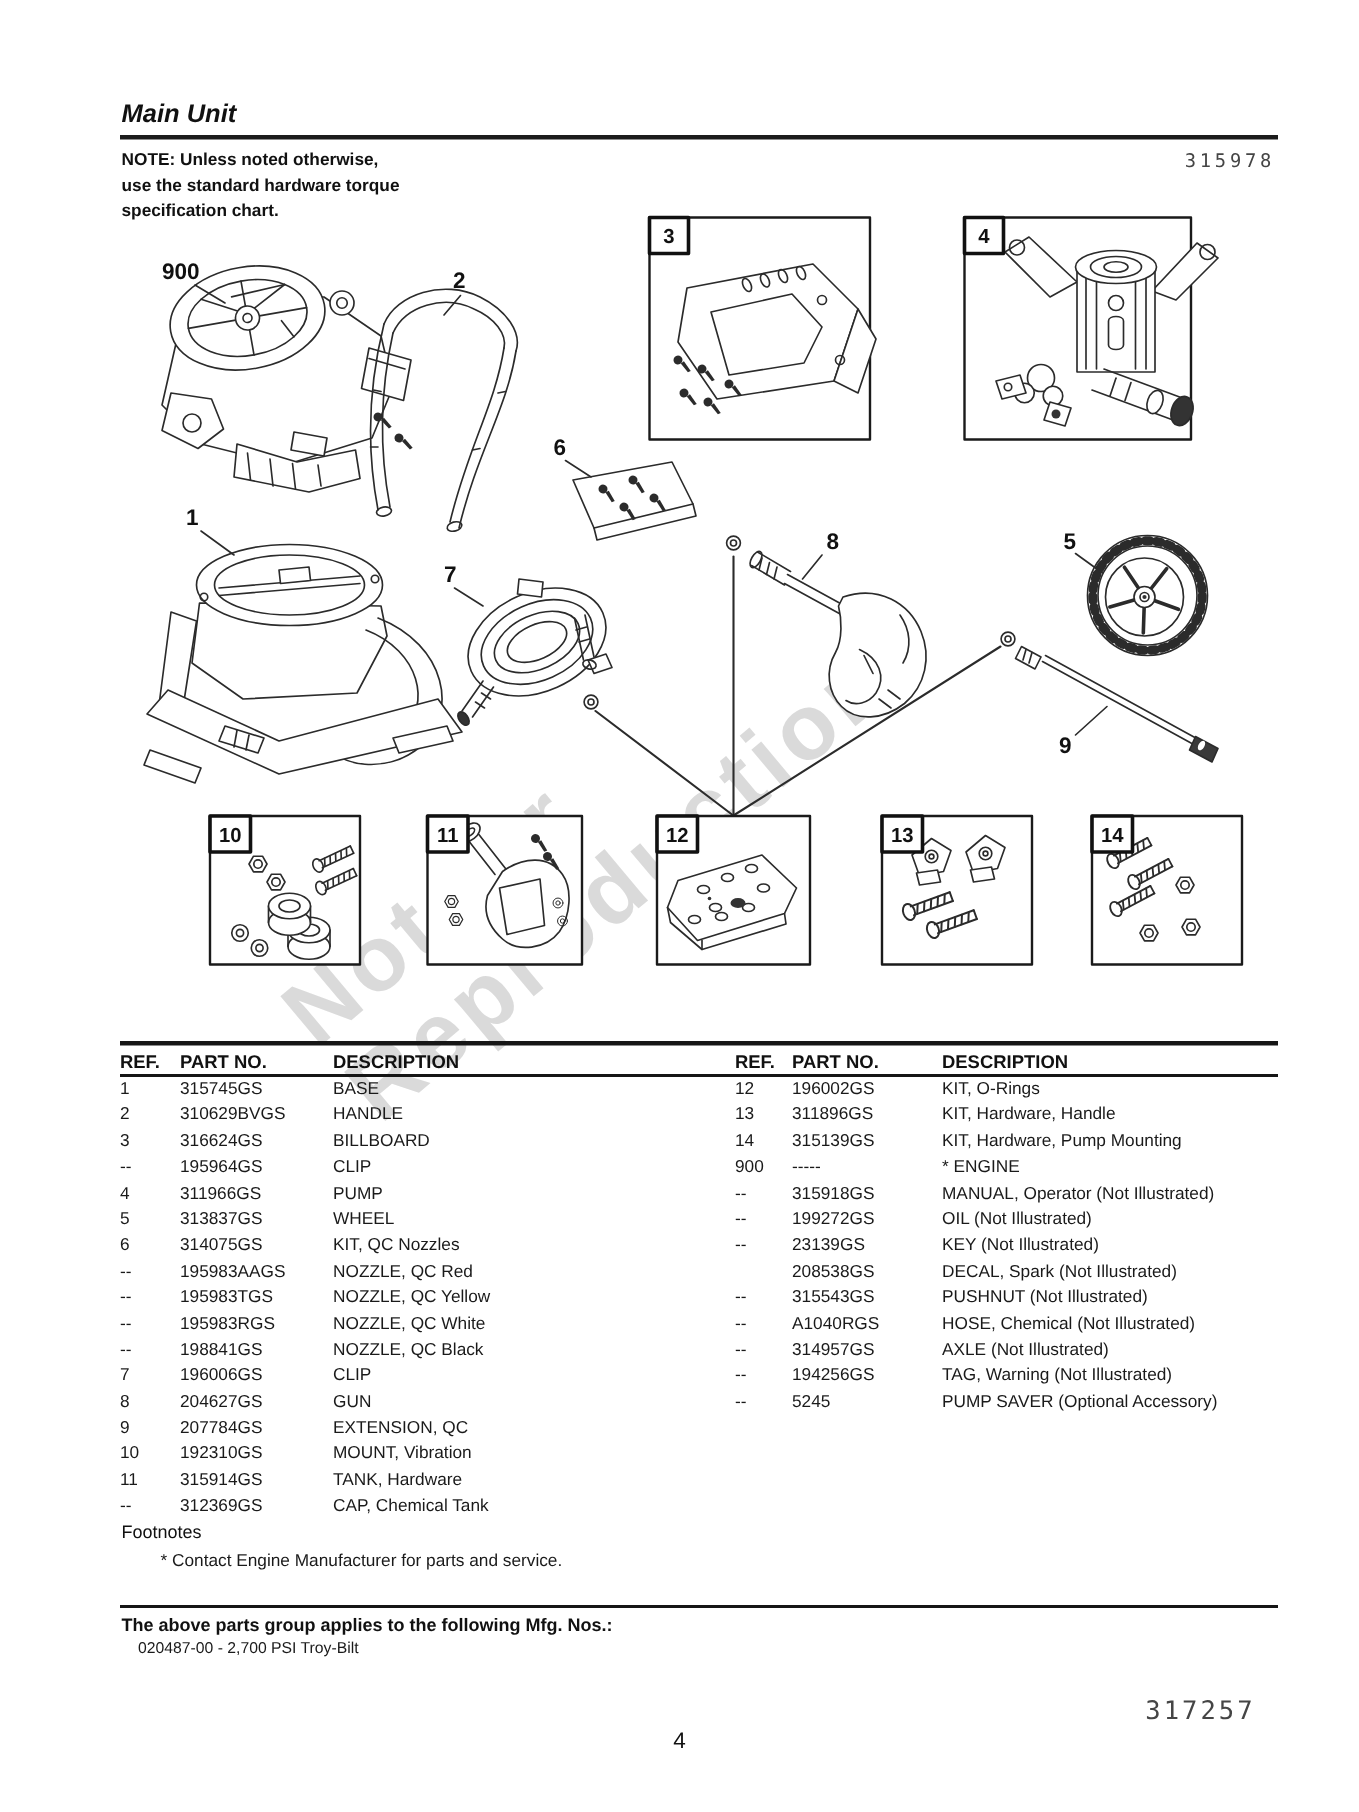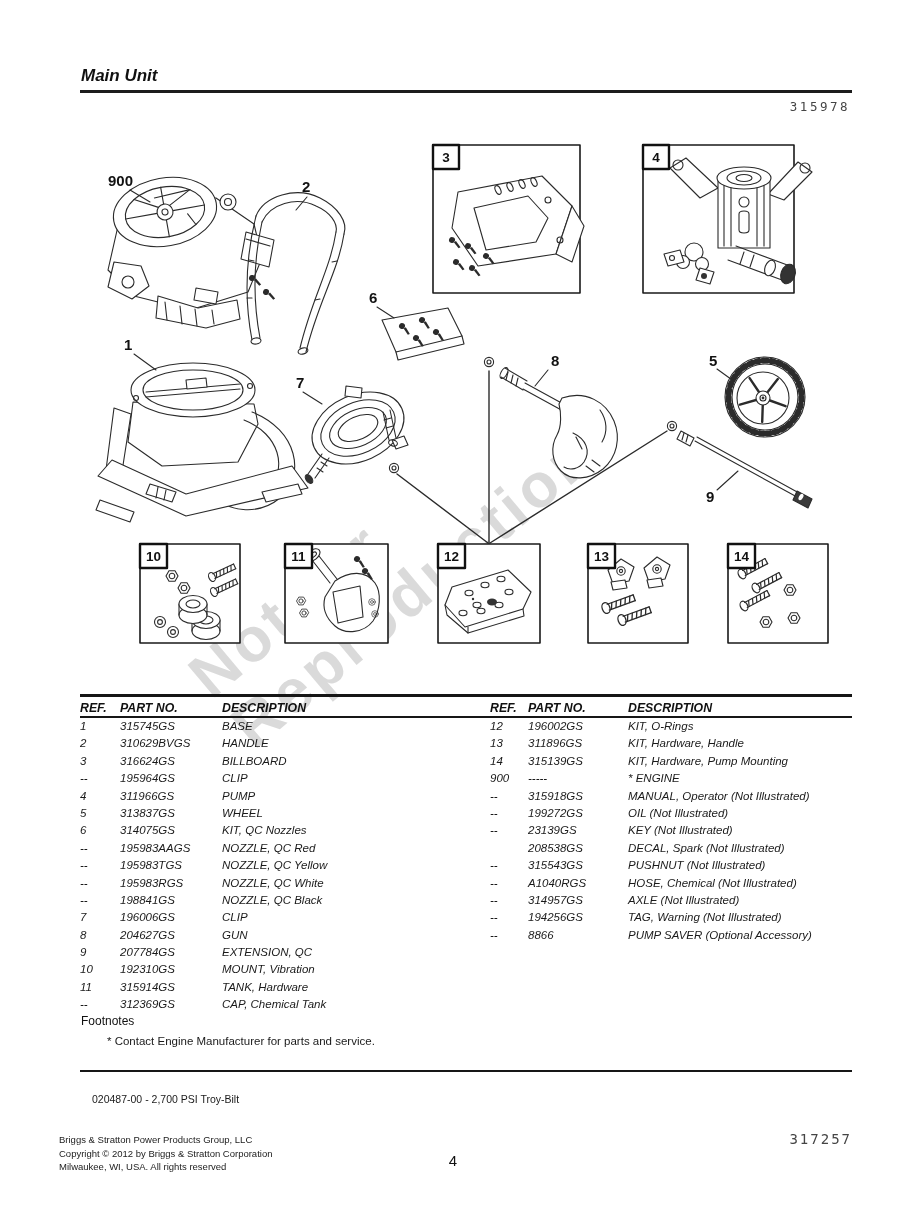--- a/index.html
+++ b/index.html
@@ -12,52 +12,57 @@
   .doc-number{position:absolute;top:99px;right:56px;font-family:"DejaVu Sans Mono",monospace;
               font-size:12.5px;letter-spacing:2.5px;color:#454545;margin-left:40px;}
   
   .watermark{position:absolute;left:262px;top:628px;transform:rotate(-40deg);transform-origin:0 100%;
              font-weight:bold;font-size:62px;line-height:66px;letter-spacing:4px;color:#bdbdbd;
              opacity:.55;white-space:nowrap;z-index:1;}
   
   .diagram{position:absolute;left:0;top:140px;width:906px;height:530px;z-index:2;}
   .diagram text{font-family:"Liberation Sans",sans-serif;}
   
-  .tables{position:absolute;left:80px;top:694px;width:772px;height:330px;z-index:2;font-style:italic;}
+  .tables{position:absolute;left:80px;top:694px;width:772px;height:330px;z-index:2;}
   .rule-top{position:absolute;left:0;top:0;width:772px;height:3px;background:#161616;}
   .rule-head{position:absolute;left:0;top:22px;width:772px;height:2px;background:#161616;}
   .ptable{position:absolute;top:3px;display:grid;grid-template-rows:21px;grid-auto-rows:17.4px;}
   .ptable.left{left:0;width:386px;grid-template-columns:40px 102px 244px;}
   .ptable.right{left:410px;width:362px;grid-template-columns:38px 100px 224px;}
   .th{font-size:12.3px;font-weight:bold;padding-top:4px;color:#111;}
   .td{font-size:11.5px;line-height:17.4px;white-space:nowrap;color:#1a1a1a;}
   
   .fn-heading{position:absolute;left:81px;top:1014px;font-size:12px;font-weight:normal;color:#111;z-index:2;}
   .fn-item{position:absolute;left:107px;top:1035px;font-size:11.5px;z-index:2;}
   .mfg-rule{position:absolute;left:80px;top:1070px;width:772px;height:2px;background:#161616;z-index:2;}
   .mfg-heading{position:absolute;left:81px;top:1076px;font-size:12px;font-weight:bold;color:#111;z-index:2;}
   .mfg-item{position:absolute;left:81px;top:1093px;font-size:10.5px;z-index:2;margin-left:11px;}
   
   .footer-lines{position:absolute;left:59px;top:1133px;font-size:9.5px;line-height:13.5px;color:#222;z-index:2;}
   .page-number{position:absolute;left:0;top:1152px;width:906px;text-align:center;font-size:15px;color:#111;z-index:2;}
-  .footer-number{position:absolute;top:1131px;right:54px;font-family:"DejaVu Sans Mono",monospace;
-                 font-size:14px;letter-spacing:2px;color:#454545;z-index:2;}
+  .footer-number{position:absolute;top:1131px;right:69px;font-family:"DejaVu Sans Mono",monospace;
+                 font-size:17px;letter-spacing:2px;color:#454545;z-index:2;}
 </style>
 </head>
 <body>
 
 <div class="page">
 
   <div class="watermark">
     <div>Not for</div>
     <div>Reproduction</div>
   </div>
 
   <div class="title">Main Unit</div>
   <div class="title-rule"></div>
+  <div class="note">
+    <div>NOTE: Unless noted otherwise,</div>
+    <div>use the standard hardware torque</div>
+    <div>specification chart.</div>
+  </div>
   <div class="doc-number">315978</div>
 
   <svg class="diagram" viewBox="0 0 906 530">
     <defs>
       <g id="g-bolt">
         <ellipse cx="0" cy="0" rx="3.2" ry="4.6"></ellipse>
         <line x1="2" y1="-2.6" x2="25" y2="-2.6"></line>
           <line x1="2" y1="2.6" x2="25" y2="2.6"></line>
         <line x1="25" y1="-2.6" x2="25" y2="2.6"></line>
         <line x1="6" y1="-2.4" x2="4" y2="2.4"></line>
@@ -488,31 +493,27 @@
         <div class="td c0">--</div>
         <div class="td c1">A1040RGS</div>
         <div class="td c2">HOSE, Chemical (Not Illustrated)</div>
         <div class="td c0">--</div>
         <div class="td c1">314957GS</div>
         <div class="td c2">AXLE (Not Illustrated)</div>
         <div class="td c0">--</div>
         <div class="td c1">194256GS</div>
         <div class="td c2">TAG, Warning (Not Illustrated)</div>
         <div class="td c0">--</div>
-        <div class="td c1">8866</div>
+        <div class="td c1">5245</div>
         <div class="td c2">PUMP SAVER (Optional Accessory)</div>
       </div>
   </div>
 
   <div class="fn-heading">Footnotes</div>
   <div class="fn-item">* Contact Engine Manufacturer for parts and service.</div>
 
   <div class="mfg-rule"></div>
+  <div class="mfg-heading">The above parts group applies to the following Mfg. Nos.:</div>
   <div class="mfg-item">020487-00 - 2,700 PSI Troy-Bilt</div>
 
-  <div class="footer-lines" id="footer-lines">
-      <div>Briggs &amp; Stratton Power Products Group, LLC</div>
-      <div>Copyright © 2012 by Briggs &amp; Stratton Corporation</div>
-      <div>Milwaukee, WI, USA. All rights reserved</div>
-    </div>
   <div class="page-number">4</div>
   <div class="footer-number">317257</div>
 </div>
 
 </body></html>

